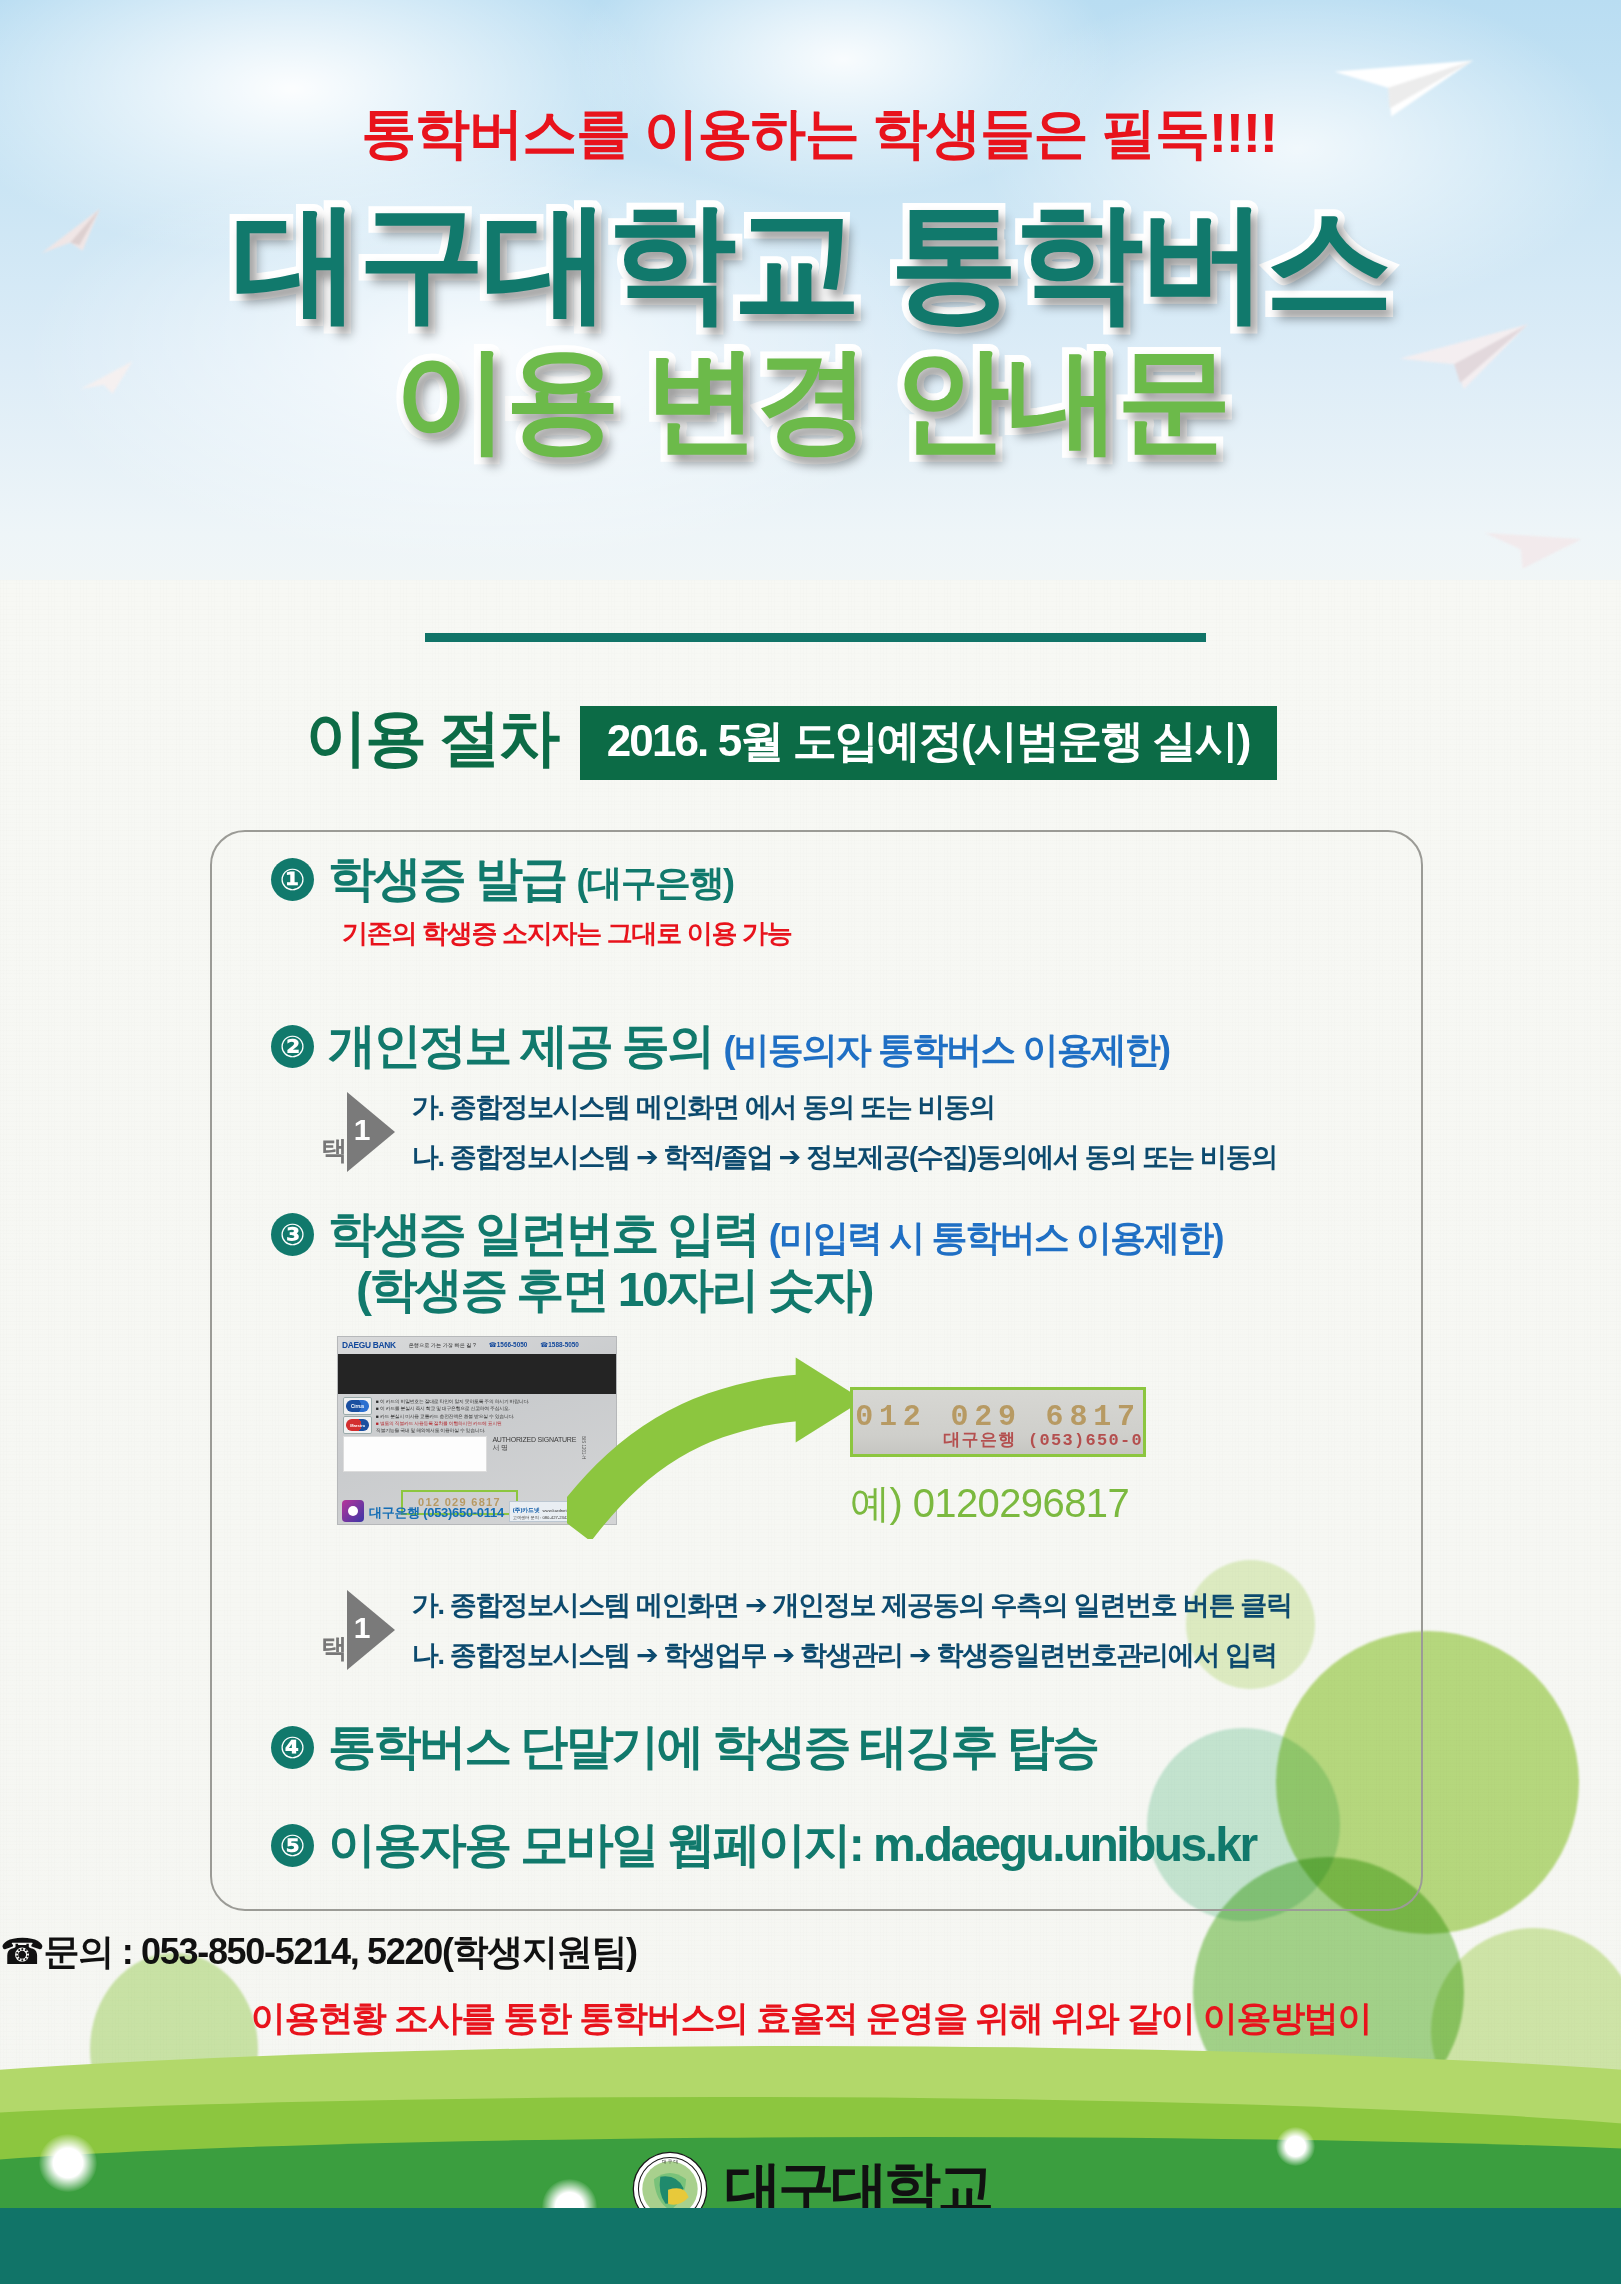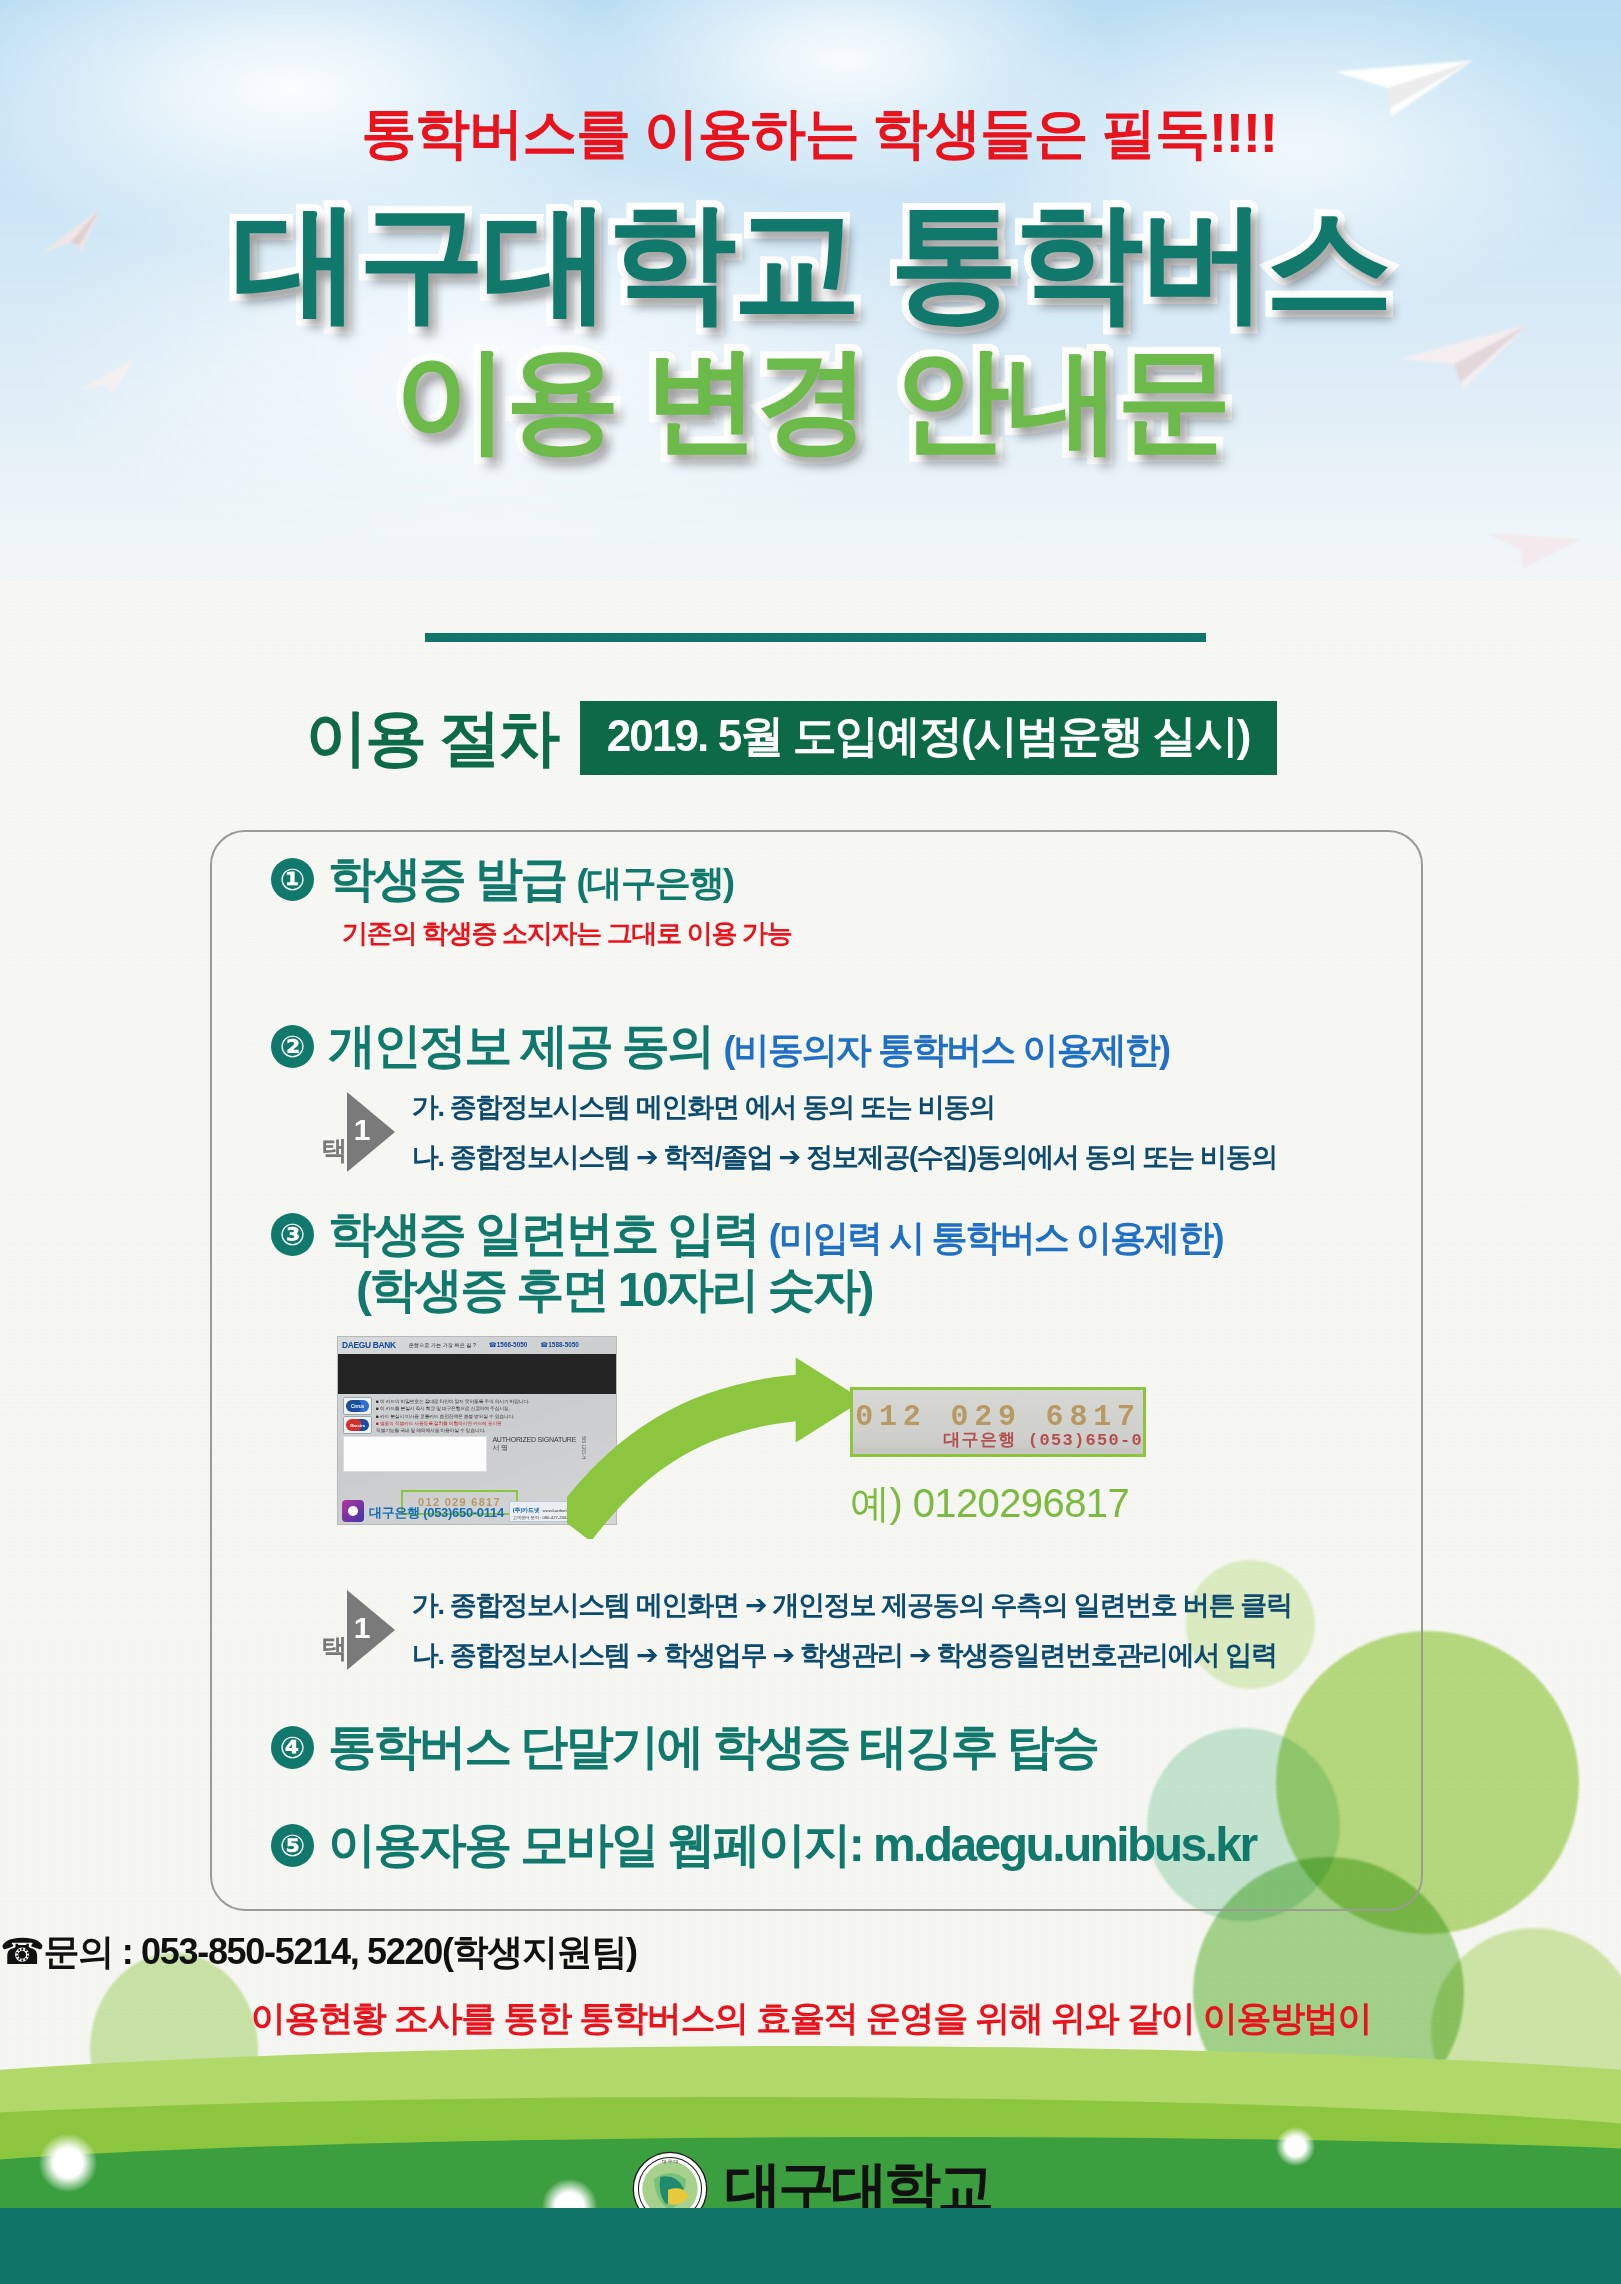--- a/index.html
+++ b/index.html
@@ -73,21 +73,21 @@
   .t1,.t2{
     display:block;font-weight:bold;letter-spacing:-3.9px;line-height:1.06;
     -webkit-text-stroke:14px #ffffff;paint-order:stroke fill;
     text-shadow:6.4px 7.7px 10.3px rgba(0,0,0,.42);
   }
   .t1{font-size:129px;color:#11796c;}
   .t2{font-size:115px;color:#6cba4a;margin-top:9px;}
 
   .divider{position:absolute;left:425px;top:633px;width:781px;height:9px;background:#117468;}
 
-  .sec-row{position:absolute;left:0;top:696px;width:1582px;display:flex;align-items:center;justify-content:center;gap:22px;}
+  .sec-row{position:absolute;left:0;top:696px;width:1582px;display:flex;align-items:flex-end;justify-content:center;gap:22px;}
   .sec-title{font-size:62px;font-weight:bold;color:#0c6b46;letter-spacing:-2.6px;}
   .sec-badge{
     background:#0c6b46;color:#ffffff;font-size:44px;font-weight:bold;
     padding:13px 27px 17px 27px;letter-spacing:-1.9px;line-height:1;
   }
 
   
   .box{
     position:absolute;left:210px;top:830px;width:1209px;height:1077px;
     border:2.6px solid #9b9b96;border-radius:35px;background:transparent;
@@ -250,21 +250,21 @@
 
   <div class="title-wrap">
     <span class="t1">대구대학교 통학버스</span>
     <span class="t2">이용 변경 안내문</span>
   </div>
 
   <div class="divider"></div>
 
   <div class="sec-row">
     <div class="sec-title">이용 절차</div>
-    <div class="sec-badge">2019. 5월 도입예정(시범운행 실시)</div>
+    <div class="sec-badge">2016. 5월 도입예정(시범운행 실시)</div>
   </div>
 
   <div class="box"></div>
 
   <div class="step" style="left:271px;top:852px;">
     <div class="num">①</div>
     <div>
       <div class="step-head">
         <span>학생증 발급</span>
         <span class="paren-dark">(대구은행)</span>

